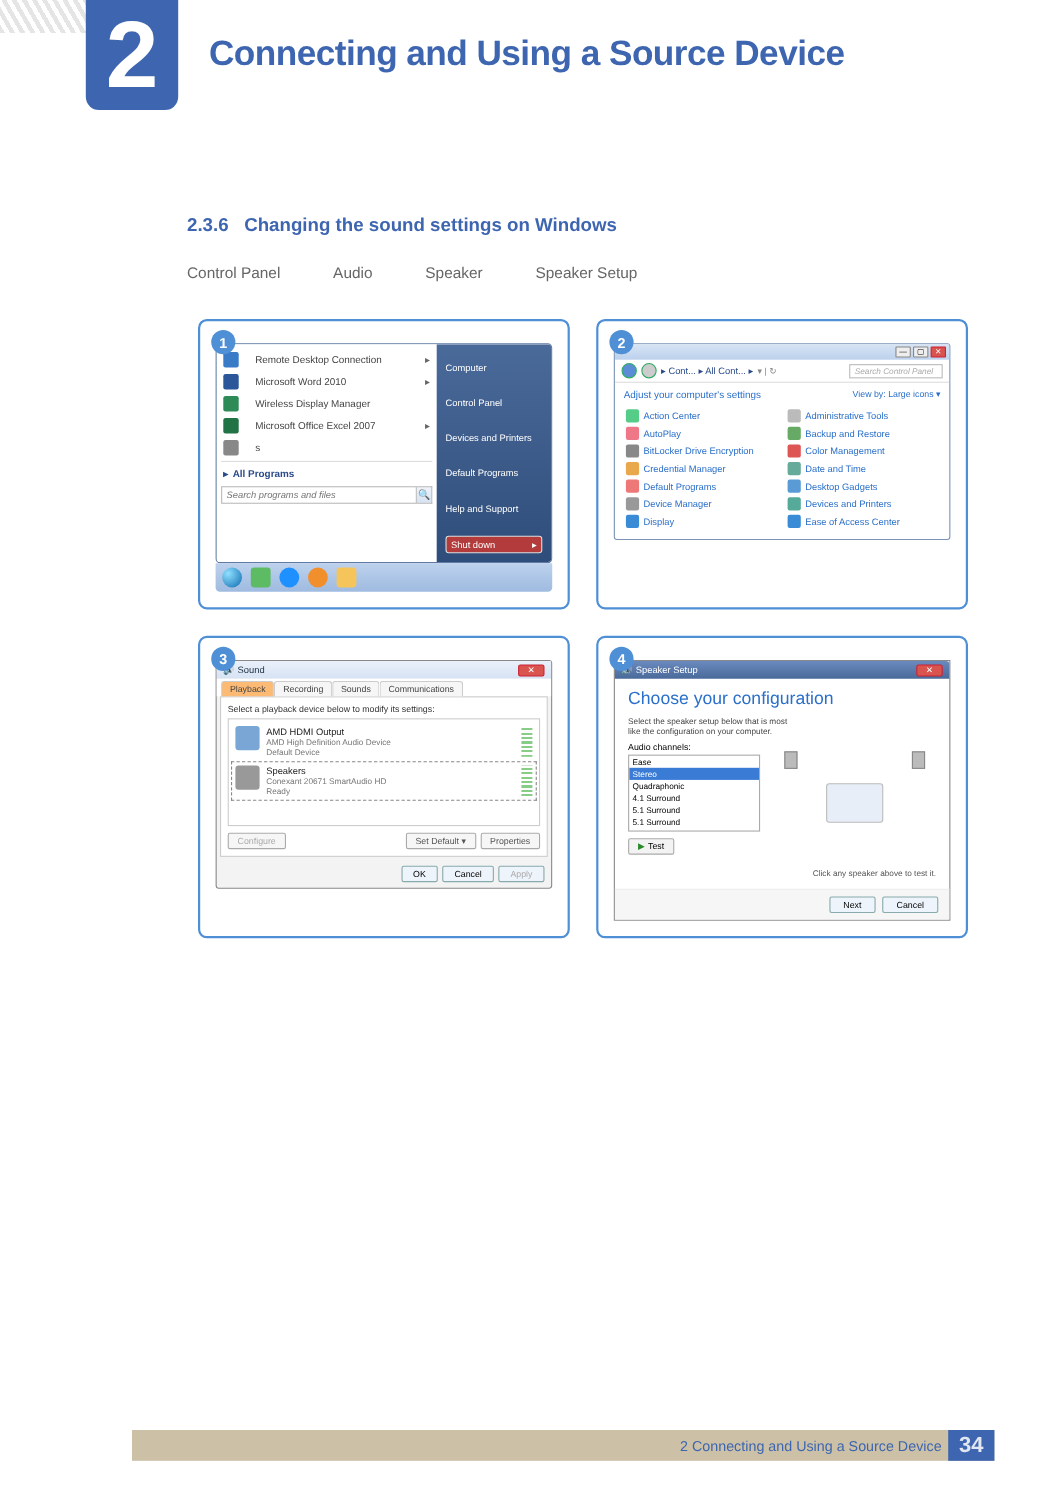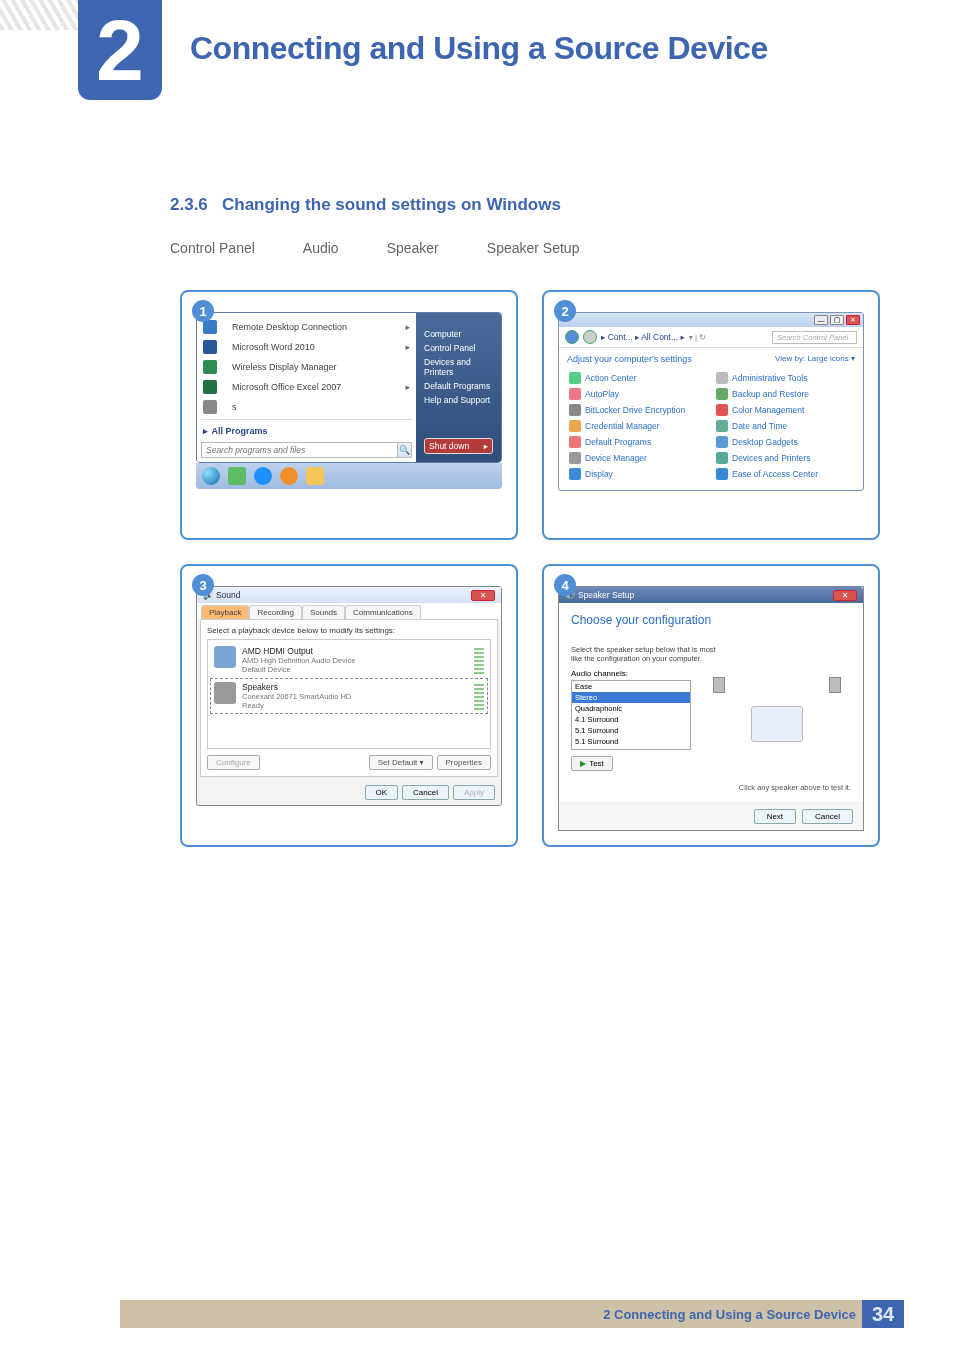--- a/index.html
+++ b/index.html
@@ -46,21 +46,21 @@
   .sm-left { flex: 1; background: #fff; padding: 4px; }
   .sm-left .item { display: flex; align-items: center; gap: 15px; padding: 3px 2px; color: #444; }
   .sm-left .item .caret { margin-left: auto; color:#666; }
   .sm-left .item .icon { width: 14px; height: 14px; border-radius: 2px; flex-shrink:0; }
   .sm-left .divider { height:1px; background:#ddd; margin:2px 0; }
   .sm-left .allprogs { display:flex; align-items:center; gap:4px; padding:4px 2px; color:#2a4a8a; font-weight:bold; }
   .sm-left .allprogs .caret-r { color:#2a4a8a; }
   .sm-search { display:flex; margin-top:2px; }
   .sm-search input { flex:1; font-size:8.5px; font-style:italic; color:#888; border:1px solid #bbb; padding:2px 4px; }
   .sm-search .glass { width:14px; border:1px solid #bbb; border-left:none; background:linear-gradient(#eef3fb,#d6e2f3); display:flex; align-items:center; justify-content:center; font-size:9px; color:#4a6; }
-  .sm-right { width: 85px; background: linear-gradient(#4a6a9a,#2f4d7a); color: #fff; padding: 14px 8px 8px; display:flex; flex-direction:column; gap:0; }
+  .sm-right { width: 104px; background: linear-gradient(#4a6a9a,#2f4d7a); color: #fff; padding: 14px 8px 8px; display:flex; flex-direction:column; gap:18px; }
   .sm-right .r-item { font-size: 8.5px; padding: 2px 0; }
   .sm-right .shutdown { margin-top: auto; background:#b33b3b; border:1px solid #ddd; border-radius:3px; font-size:8.5px; padding:2px 4px; display:flex; align-items:center; justify-content:space-between; }
   .taskbar { height:26px; margin-top:0; background:linear-gradient(#bcd1ed,#9fbbe0); display:flex; align-items:center; gap:8px; padding:0 6px; border-bottom-left-radius:4px; border-bottom-right-radius:4px;}
   .taskbar .tb-icon { width:18px; height:18px; border-radius:50%; }
 
   .ic-blue{background:#3a7bc8}.ic-w{background:#2b579a}.ic-green{background:#2e8b57}.ic-x{background:#217346}.ic-grey{background:#888}.ic-orb{background:radial-gradient(circle at 30% 30%,#8fe1ff,#0e6ab0)}.ic-sh{background:#5dbb63}.ic-ie{background:#1e90ff}.ic-wmp{background:#f18f2c;border-radius:50%}.ic-fld{background:#f5c55b}
 
   
   .cp-window { border:1px solid #7a93b6; border-radius:3px; background:#fff; font-size:8.5px; }
   .cp-titlebar { height:14px; background:linear-gradient(#d7e4f4,#bcd1ed); display:flex; justify-content:flex-end; align-items:center; padding:0 3px; gap:2px;}
@@ -78,57 +78,57 @@
 
   
   .snd-window{border:1px solid #888;border-radius:3px;background:#f3f3f3;font-size:8.5px}
   .snd-title{height:16px;background:linear-gradient(#eaf1fb,#d6e2f3);display:flex;align-items:center;padding:0 6px;color:#234;justify-content:space-between}
   .snd-title .cls{width:24px;height:11px;background:#d9534f;border:1px solid #c23;border-radius:2px;color:#fff;font-size:8px;display:flex;align-items:center;justify-content:center}
   .snd-tabs{display:flex;background:#fff;padding:2px 4px 0;gap:0}
   .snd-tabs .tab{border:1px solid #ccc;border-bottom:none;border-radius:3px 3px 0 0;padding:2px 7px;background:#f6f6f6;font-size:8px;color:#444}
   .snd-tabs .tab.active{background:#fdba74;font-weight:normal}
   .snd-body{background:#fff;border:1px solid #ccc;margin:0 3px 3px;padding:6px}
   .snd-body .prompt{font-size:8px;margin-bottom:4px;color:#333}
-  .dev-list{border:1px solid #ccc;height:110px;padding:2px}
+  .dev-list{border:1px solid #ccc;height:98px;padding:2px}
   .dev-item{display:flex;gap:6px;padding:3px;border:1px dashed transparent}
   .dev-item.sel{border:1px dashed #888}
   .dev-item .di{width:22px;height:22px;background:#7aa6d6;border-radius:3px;flex-shrink:0}
   .dev-item .txt .dn{font-size:8.5px;color:#222}
   .dev-item .txt .ds{font-size:7.5px;color:#777}
   .dev-item .bars{margin-left:auto;width:10px;background:repeating-linear-gradient(0deg,#8c8 0 2px,transparent 2px 4px)}
   .snd-btns{display:flex;justify-content:space-between;margin-top:6px}
   .snd-btns .l button,.snd-btns .r button{font-size:8px;padding:2px 8px;border:1px solid #aaa;background:#f6f6f6;border-radius:2px;color:#555}
   .snd-btns .r{display:flex;gap:4px}
   .snd-foot{display:flex;justify-content:flex-end;gap:4px;padding:5px 6px}
   .snd-foot button{font-size:8px;padding:2px 10px;border:1px solid #8aa;background:#eef4fb;border-radius:2px}
 
   
   .sp-window{border:1px solid #888;border-radius:0;background:#fff;font-size:8.5px}
   .sp-title{height:16px;background:linear-gradient(#6a8abf,#4a6a9a);display:flex;align-items:center;padding:0 6px;color:#fff;justify-content:space-between;border-radius:3px 3px 0 0}
   .sp-title .cls{width:24px;height:11px;background:#d9534f;border:1px solid #c23;border-radius:2px;color:#fff;font-size:8px;display:flex;align-items:center;justify-content:center}
   .sp-body{padding:10px 12px}
-  .sp-h{color:#2a6fc9;font-size:12px;margin-bottom:18px}
+  .sp-h{color:#2a6fc9;font-size:16px;margin-bottom:6px}
   .sp-sub{font-size:7.5px;color:#444;margin-bottom:6px;max-width:150px}
   .sp-flex{display:flex;gap:12px}
   .sp-left{width:120px}
   .sp-lbl{font-size:8px;margin-bottom:2px}
   .sp-list{border:1px solid #aaa;height:70px;overflow:hidden;font-size:7.5px}
   .sp-list .opt{padding:1px 3px}
   .sp-list .opt.sel{background:#3a7bd5;color:#fff}
   .sp-test{margin-top:6px;border:1px solid #aaa;background:#f3f3f3;padding:2px 8px;font-size:8px;border-radius:2px;display:inline-flex;align-items:center;gap:3px}
   .sp-test .tri{color:#2a8a2a}
   .sp-right{flex:1;position:relative;border:0;height:110px;display:flex;align-items:center;justify-content:center}
   .sp-spkr{width:12px;height:16px;background:#bbb;border:1px solid #888;position:absolute}
   .sp-note{font-size:7.5px;text-align:right;color:#555;margin-top:4px}
   .sp-foot{display:flex;justify-content:flex-end;gap:6px;padding:6px 10px;border-top:1px solid #eee;background:#f6f6f6}
   .sp-foot button{font-size:8px;padding:2px 12px;border:1px solid #8aa;background:#eef4fb;border-radius:2px}
 
   
   .page-footer{position:absolute;left:120px;right:50px;bottom:22px;height:28px;background:#ccc1a7;display:flex;align-items:center;justify-content:flex-end;padding-right:0}
-  .page-footer .txt{color:#3E66B0;font-size:13px;font-weight:bold;margin-right:6px}
+  .page-footer .txt{color:#3E66B0;font-size:13px;font-weight:normal;margin-right:6px}
   .page-footer .num{width:42px;height:28px;background:#3E66B0;color:#e0e6f2;font-size:20px;font-weight:bold;display:flex;align-items:center;justify-content:center}
 </style>
 </head>
 <body>
 
 <div class="top-hatch"></div>
 <div class="chapter-badge">2</div>
 <div class="chapter-title">Connecting and Using a Source Device</div>
 
 <div class="section-heading">

